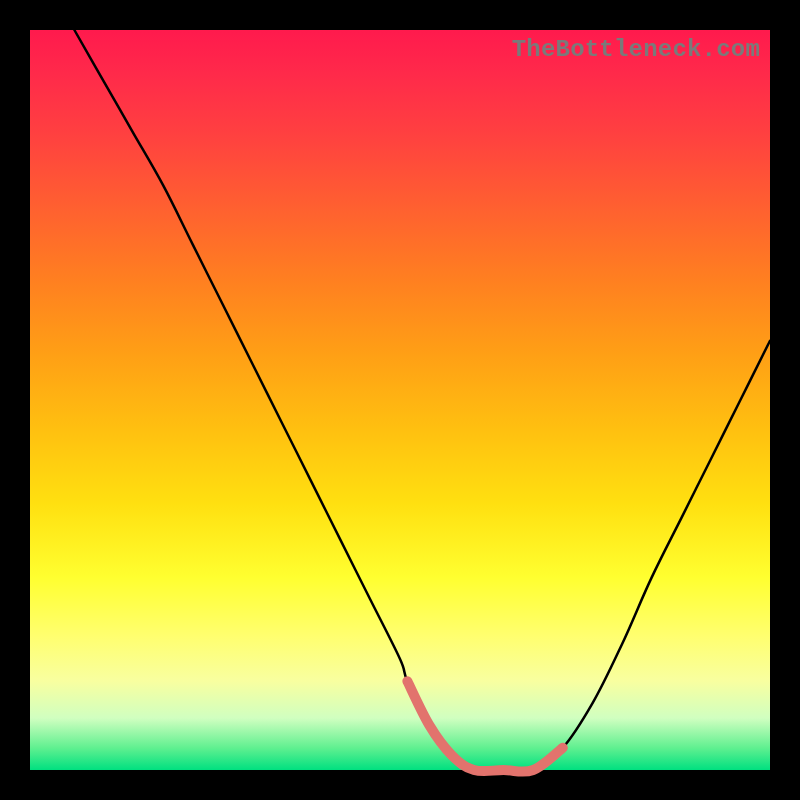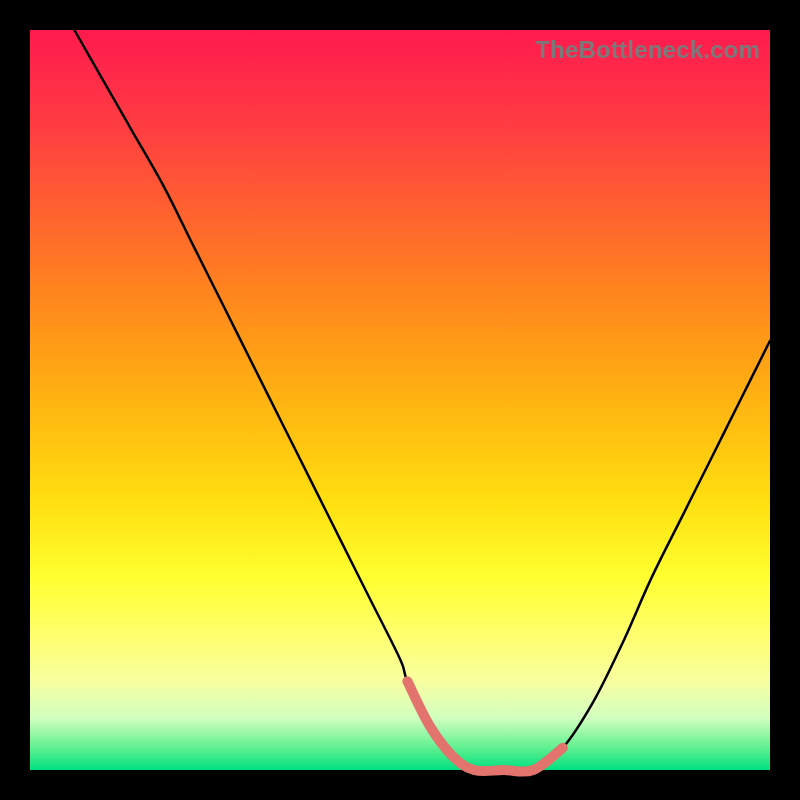--- a/index.html
+++ b/index.html
@@ -29,21 +29,21 @@
       #ffff70 82%,
       #f8ffa0 88%,
       #d0ffc0 93%,
       #60f090 97%,
       #00e080 100%);
   }
   .watermark {
     position: absolute;
     top: 6px;
     right: 10px;
-    font-family: Liberation Sans, sans-serif;
+    font-family: Liberation Mono, monospace;
     font-size: 24px;
     font-weight: 600;
     color: #7a7a7a;
     letter-spacing: 0.2px;
   }
   svg.curve {
     position: absolute;
     left: 0; top: 0;
     width: 740px;
     height: 740px;

